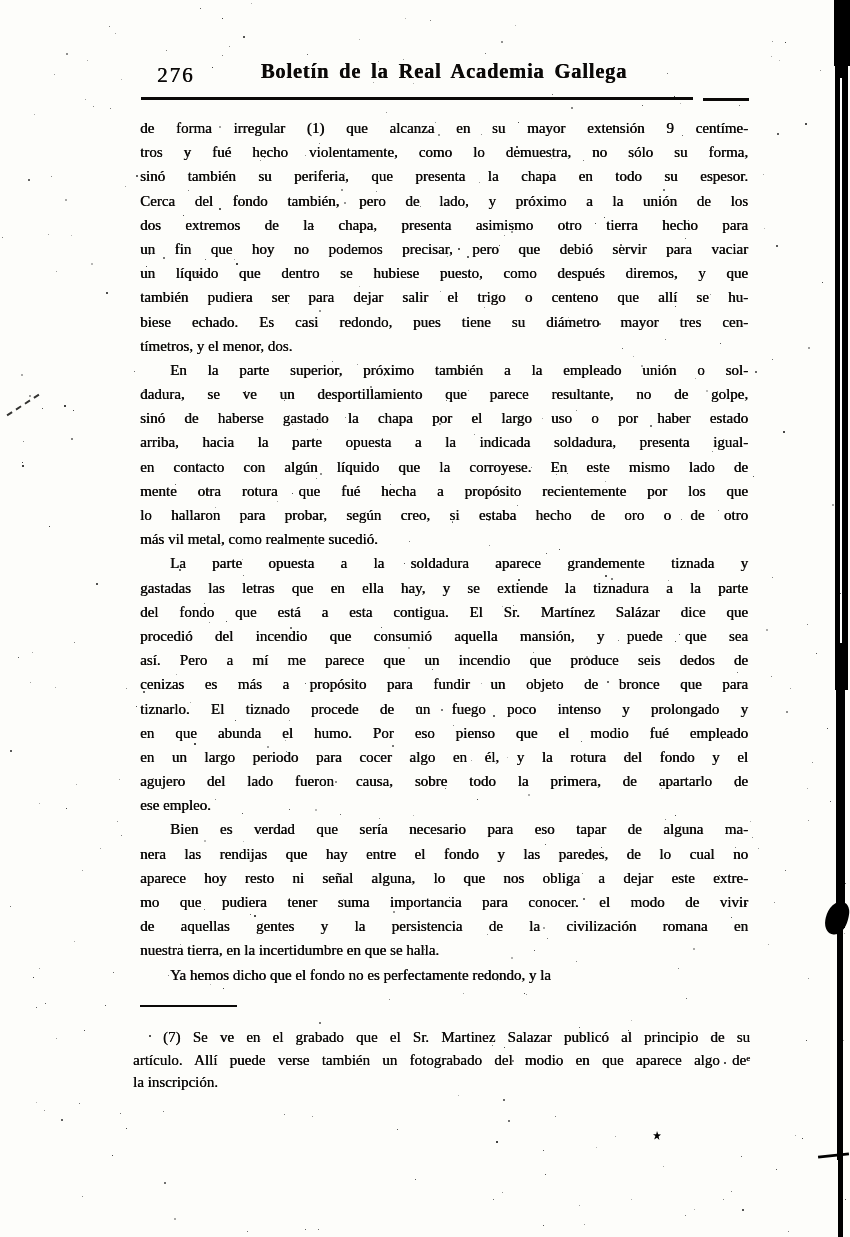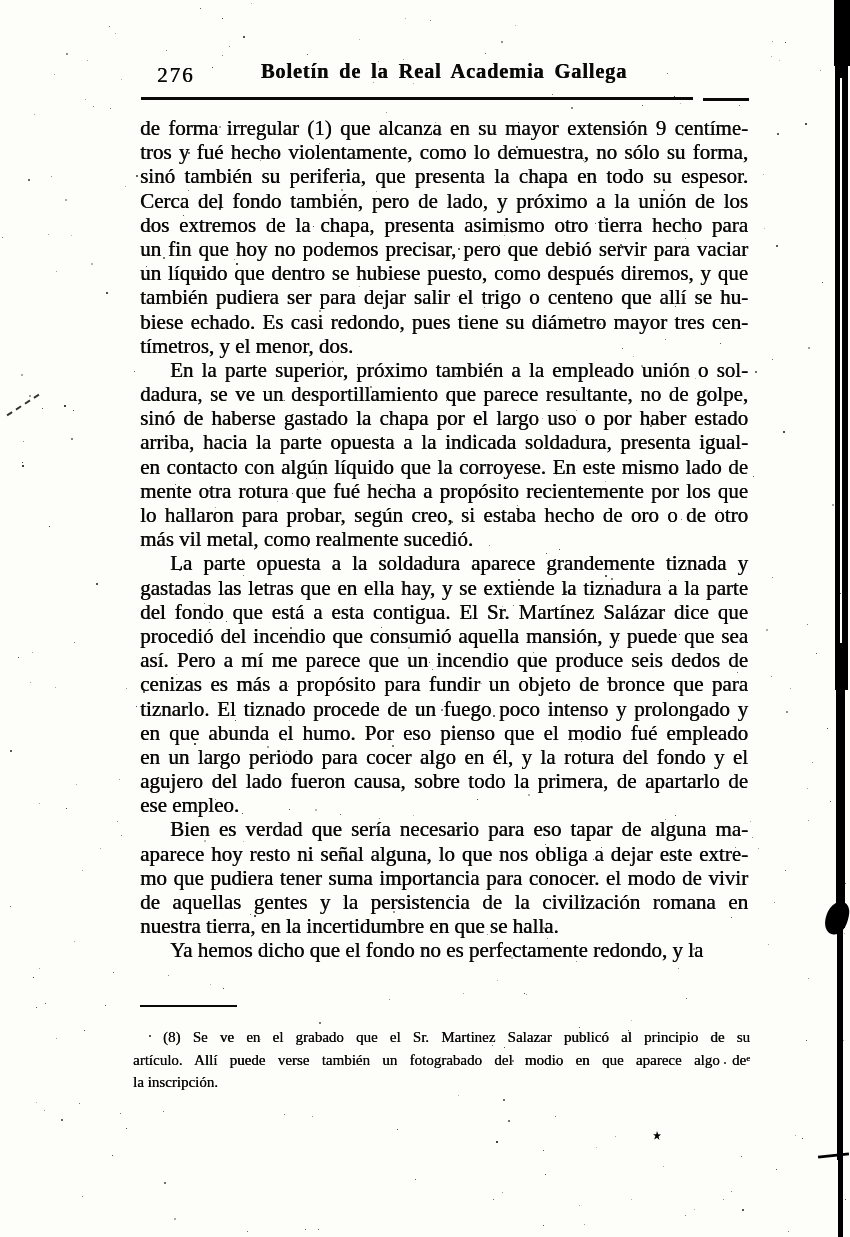--- a/index.html
+++ b/index.html
@@ -11,21 +11,21 @@
   .page{position:absolute;inset:0;}
   
   .pagenum{position:absolute;left:157px;top:63px;font-size:21px;letter-spacing:2px;text-shadow:.4px 0 0 currentColor;}
   .htitle{position:absolute;left:248px;top:60px;width:392px;text-align:center;
     font-size:20.5px;font-weight:bold;letter-spacing:.8px;word-spacing:4px;text-shadow:.3px 0 0 currentColor;}
   .rule{position:absolute;background:#0b0908;}
   .rule-main{left:141px;top:97px;width:552px;height:3px;}
   .rule-right{left:703px;top:98px;width:46px;height:3px;}
   
   .body-text{position:absolute;left:140px;top:116px;width:608px;
-    font-size:21px;line-height:24.2px;text-shadow:.4px 0 0 currentColor;}
+    font-size:15px;line-height:24.2px;text-shadow:.4px 0 0 currentColor;}
   .line{text-align:justify;text-align-last:justify;height:24.2px;white-space:nowrap0;}
   .line.noj{text-align:left;text-align-last:auto;}
   .line.ind{text-indent:30px;}
   
   .fn-rule{left:140px;top:1005px;width:97px;height:2px;}
   .footnote{position:absolute;left:133px;top:1026px;width:617px;
     font-size:15px;line-height:22.5px;text-shadow:.3px 0 0 currentColor;}
   .footnote .line{height:22.5px;}
   .footnote .line.ind{text-indent:30px;}
   
@@ -78,30 +78,31 @@
       <div class="line">del fondo que está a esta contigua.  El Sr. Martínez Salázar dice que</div>
       <div class="line">procedió del incendio que consumió aquella mansión, y puede que sea</div>
       <div class="line">así. Pero a mí me parece que un incendio que produce seis dedos de</div>
       <div class="line">cenizas es más a propósito para fundir un objeto de bronce que para</div>
       <div class="line">tiznarlo. El tiznado procede de un fuego poco intenso y  prolongado y</div>
       <div class="line">en que abunda el humo. Por eso pienso que el modio fué empleado</div>
       <div class="line">en un largo periodo para cocer algo en él, y la rotura del fondo y el</div>
       <div class="line">agujero del lado fueron causa, sobre todo la primera, de apartarlo de</div>
       <div class="line noj">ese empleo.</div>
       <div class="line ind">Bien es verdad que sería necesario para eso tapar de alguna ma-</div>
+      <div class="line">nera las rendijas que hay entre el fondo y las paredes, de lo cual no</div>
       <div class="line">aparece hoy resto ni señal alguna, lo que nos obliga a dejar este extre-</div>
       <div class="line">mo que pudiera tener suma importancia para conocer. el modo de vivir</div>
       <div class="line">de aquellas gentes y la persistencia de la civilización romana en</div>
       <div class="line noj">nuestra tierra, en la incertidumbre en que se halla.</div>
       <div class="line ind noj">Ya hemos dicho que el fondo no es perfectamente redondo, y la</div>
     </div>
 
   <div class="rule fn-rule"></div>
   <div class="footnote" id="footnote">
-      <div class="line ind">(8)  Se ve en el grabado que el Sr. Martinez Salazar publicó al principio de su</div>
+      <div class="line ind">(7)  Se ve en el grabado que el Sr. Martinez Salazar publicó al principio de su</div>
       <div class="line">artículo. Allí puede verse también un fotograbado del modio en que aparece algo deᵉ</div>
       <div class="line noj">la inscripción.</div>
     </div>
 
   <div class="art bind-cap"></div>
   <div class="art bind-band"></div>
   <div class="bind-stripe art" style="background:#fff"></div>
   <div class="art bind-mid"></div>
   <div class="art bind-knot"></div>
   <div class="art bind-low"></div>

